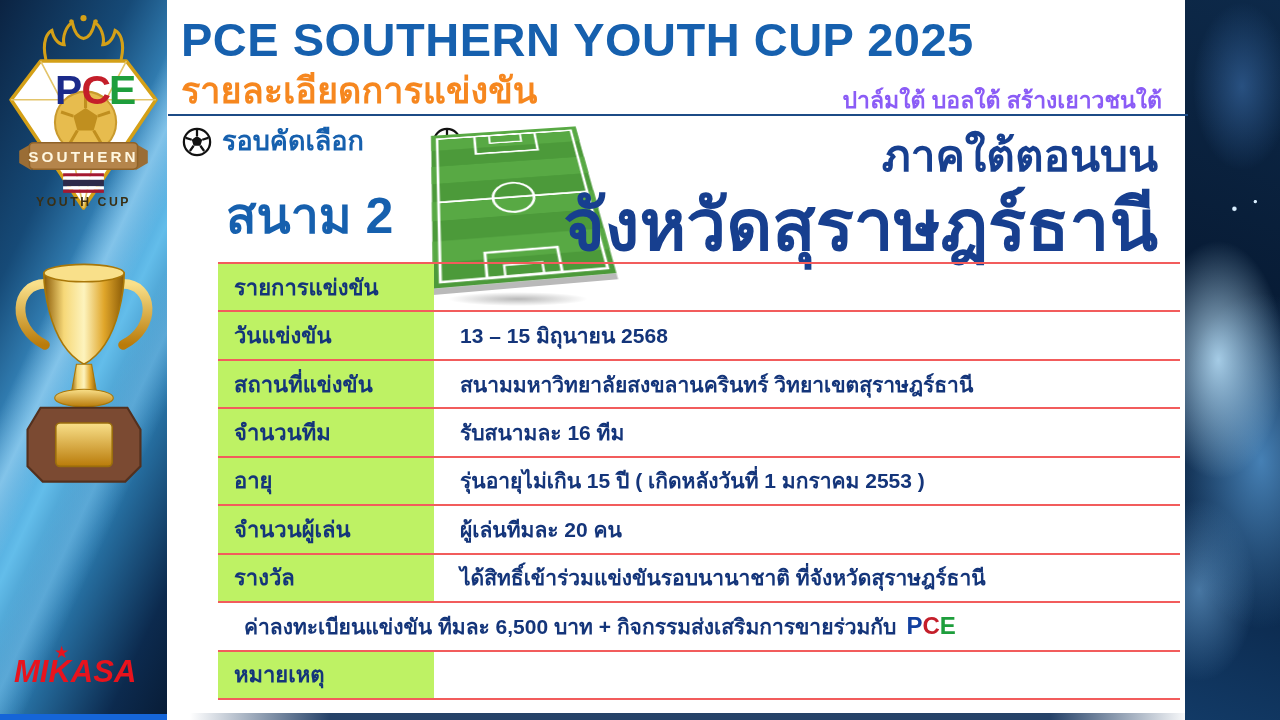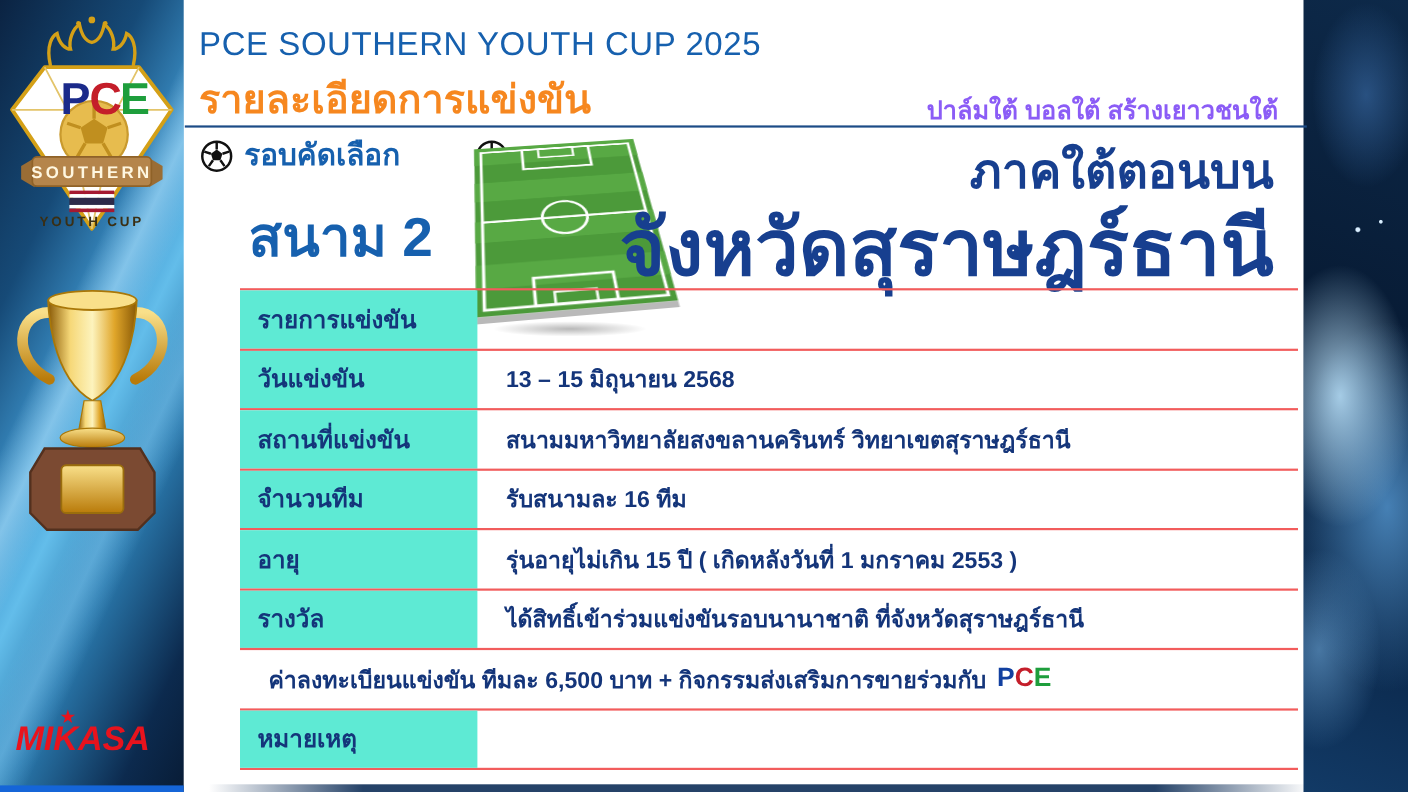--- a/index.html
+++ b/index.html
@@ -51,22 +51,22 @@
 
   
   .bottom-bar{
     position:absolute;left:190px;right:90px;bottom:0;height:7px;
     background:linear-gradient(90deg, rgba(13,45,87,0) 0%, #0d2d57 14%, #0d2d57 86%, rgba(13,45,87,0) 100%);
     opacity:.9;
   }
 
   
   .main-title{
-    position:absolute;left:181px;top:24px;
-    font-size:30px;font-weight:400;color:#1660ae;letter-spacing:.5px;white-space:nowrap;
+    position:absolute;left:181px;top:12px;
+    font-size:47px;font-weight:700;color:#1660ae;letter-spacing:.5px;white-space:nowrap;
   }
   .sub-title{
     position:absolute;left:181px;top:62px;
     font-size:36px;font-weight:800;color:#f6871f;white-space:nowrap;
   }
   .tagline{
     position:absolute;right:118px;top:82px;
     font-size:23px;font-weight:bold;color:#8b5cf6;white-space:nowrap;
   }
   .divider{
@@ -108,21 +108,21 @@
     font-size:71px;font-weight:800;color:#173f8f;white-space:nowrap;
   }
 
   
   .details{
     position:absolute;left:218px;top:262px;width:962px;height:436px;
     display:flex;flex-direction:column;border-bottom:2px solid #f25c5c;
   }
   .trow{flex:1;display:flex;border-top:2px solid #f25c5c;}
   .tlabel{
-    width:200px;background:#5eead4;display:flex;align-items:center;
+    width:200px;background:#bef264;display:flex;align-items:center;
     padding-left:16px;color:#14357a;font-weight:bold;font-size:22px;white-space:nowrap;
   }
   .tvalue{
     flex:1;display:flex;align-items:center;padding-left:26px;
     color:#14357a;font-weight:bold;font-size:21px;white-space:nowrap;
   }
   .pce-suffix{margin-left:10px;font-size:24px;font-weight:800;letter-spacing:0px;}
   .pce-p{color:#1240a0;} .pce-c{color:#c41e2a;} .pce-e{color:#1e9e3c;}
 
   
@@ -267,20 +267,26 @@
           <span>รับสนามละ 16 ทีม</span>
         </div>
     </div>
     <div class="trow">
       <div class="tlabel">อายุ</div>
       <div class="tvalue">
           <span>รุ่นอายุไม่เกิน 15 ปี ( เกิดหลังวันที่ 1 มกราคม 2553 )</span>
         </div>
     </div>
     <div class="trow">
+      <div class="tlabel">จำนวนผู้เล่น</div>
+      <div class="tvalue">
+          <span>ผู้เล่นทีมละ 20 คน</span>
+        </div>
+    </div>
+    <div class="trow">
       <div class="tlabel">รางวัล</div>
       <div class="tvalue">
           <span>ได้สิทธิ์เข้าร่วมแข่งขันรอบนานาชาติ ที่จังหวัดสุราษฎร์ธานี</span>
         </div>
     </div>
     <div class="trow">
       <div class="tvalue">
         <span>ค่าลงทะเบียนแข่งขัน ทีมละ 6,500 บาท + กิจกรรมส่งเสริมการขายร่วมกับ</span>
         <span class="pce-suffix"><span class="pce-p">P</span><span class="pce-c">C</span><span class="pce-e">E</span></span>
       </div>

